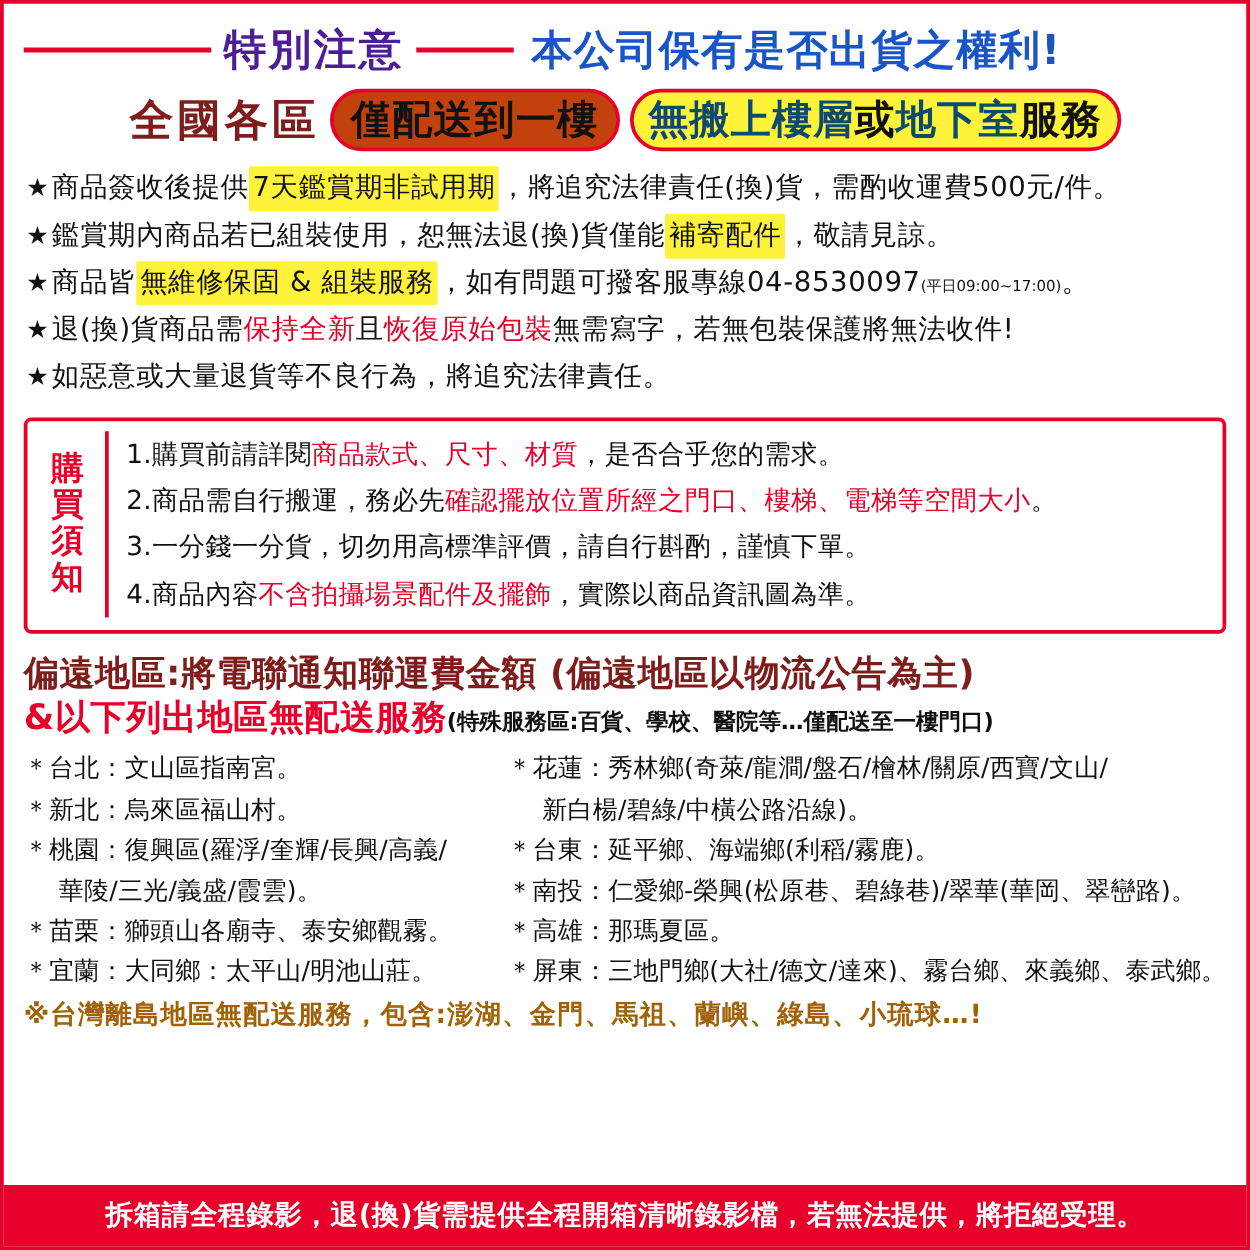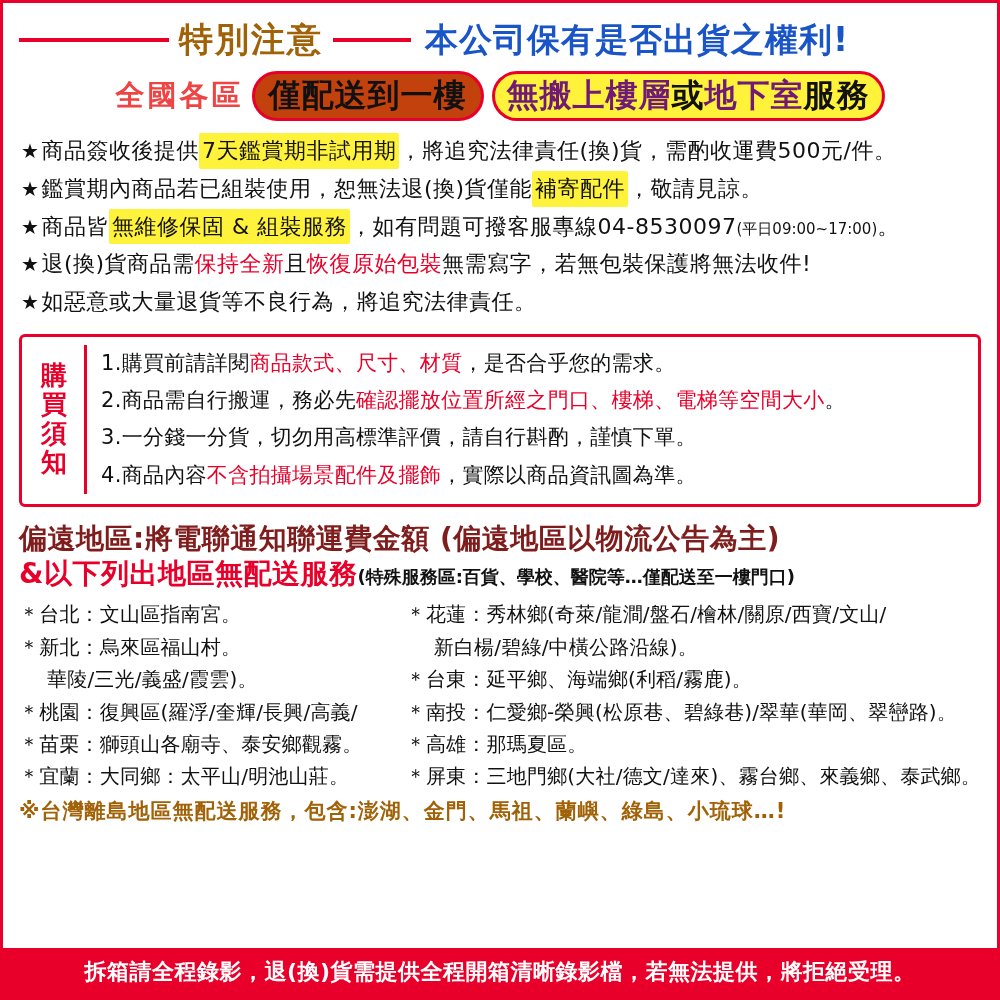--- a/index.html
+++ b/index.html
@@ -23,71 +23,71 @@
     display:flex;align-items:center;
     padding:14px 16px 2px 16px;
     gap:10px;
   }
   .rule{
     height:4px;background:#e8002a;flex:0 0 auto;
   }
   .rule.left{width:150px;}
   .rule.mid{width:78px;}
   .hdr-title{
-    font-size:34px;font-weight:bold;color:#a16207;
+    font-size:34px;font-weight:bold;color:#4c1d95;
     letter-spacing:2px;white-space:nowrap;
   }
   .hdr-right{
     font-size:33px;font-weight:bold;color:#1a55c8;
     letter-spacing:1px;white-space:nowrap;margin-left:4px;
   }
 
   
   .subhdr{
     display:flex;align-items:center;justify-content:center;
     gap:8px;margin-top:6px;
   }
   .subhdr .plain{
-    font-size:29px;font-weight:bold;letter-spacing:3px;color:#ef4444;
+    font-size:35px;font-weight:bold;letter-spacing:3px;color:#7f1d1d;
   }
   .pill{
     background:#c2410c;
     border:3px solid #e8002a;
     border-radius:26px;
     padding:2px 14px 4px 14px;
     font-size:32px;font-weight:bold;color:#111;
     letter-spacing:1px;line-height:1.2;
   }
   .pill2{
     background:#fff23b;
     border:3px solid #e8002a;
     border-radius:26px;
     padding:2px 12px 4px 12px;
     font-size:32px;font-weight:bold;color:#111;
     letter-spacing:1px;line-height:1.2;
   }
-  .pill2 .hl{color:#701a75;}
+  .pill2 .hl{color:#0c4a6e;}
 
   
   .starlist{
     margin:12px 18px 0 18px;
   }
   .star-row{
     display:flex;align-items:baseline;
     font-size:22px;line-height:1.62;
     color:#111;letter-spacing:0.5px;
     margin-bottom:2px;
     white-space:nowrap;
   }
   .star{color:#111;margin-right:2px;font-size:20px;}
   .mark{
     background:#fff23b;padding:0 3px;border-radius:2px;text-align:center;
   }
   .red{color:#e8002a;}
-  .small{font-size:15px;letter-spacing:0;}
+  .small{font-size:12px;letter-spacing:0;}
 
   
   .box{
     margin:14px 16px 0 16px;
     border:3px solid #e8002a;
     border-radius:6px;
     display:flex;
     align-items:stretch;
     padding:8px 10px 10px 10px;
   }
@@ -237,22 +237,22 @@
   <div class="remote">
     <div class="remote-l1">偏遠地區:將電聯通知聯運費金額 (偏遠地區以物流公告為主)</div>
     <div class="remote-l2">
       <span>&amp;以下列出地區無配送服務</span><span class="tail">(特殊服務區:百貨、學校、醫院等…僅配送至一樓門口)</span>
     </div>
 
     <div class="cols">
       <div class="col">
         <div class="ar"><span class="ast">＊</span><span>台北：文山區指南宮。</span></div>
         <div class="ar"><span class="ast">＊</span><span>新北：烏來區福山村。</span></div>
+        <div class="ar"><span class="ast">＊</span><span>桃園：復興區(羅浮/奎輝/長興/高義/</span></div>
         <div class="ar indent"><span>華陵/三光/義盛/霞雲)。</span></div>
-        <div class="ar"><span class="ast">＊</span><span>桃園：復興區(羅浮/奎輝/長興/高義/</span></div>
         <div class="ar"><span class="ast">＊</span><span>苗栗：獅頭山各廟寺、泰安鄉觀霧。</span></div>
         <div class="ar"><span class="ast">＊</span><span>宜蘭：大同鄉：太平山/明池山莊。</span></div>
       </div>
       <div class="col right">
         <div class="ar"><span class="ast">＊</span><span>花蓮：秀林鄉(奇萊/龍澗/盤石/檜林/關原/西寶/文山/</span></div>
         <div class="ar indent"><span>新白楊/碧綠/中橫公路沿線)。</span></div>
         <div class="ar"><span class="ast">＊</span><span>台東：延平鄉、海端鄉(利稻/霧鹿)。</span></div>
         <div class="ar"><span class="ast">＊</span><span>南投：仁愛鄉-榮興(松原巷、碧綠巷)/翠華(華岡、翠巒路)。</span></div>
         <div class="ar"><span class="ast">＊</span><span>高雄：那瑪夏區。</span></div>
         <div class="ar"><span class="ast">＊</span><span>屏東：三地門鄉(大社/德文/達來)、霧台鄉、來義鄉、泰武鄉。</span></div>

